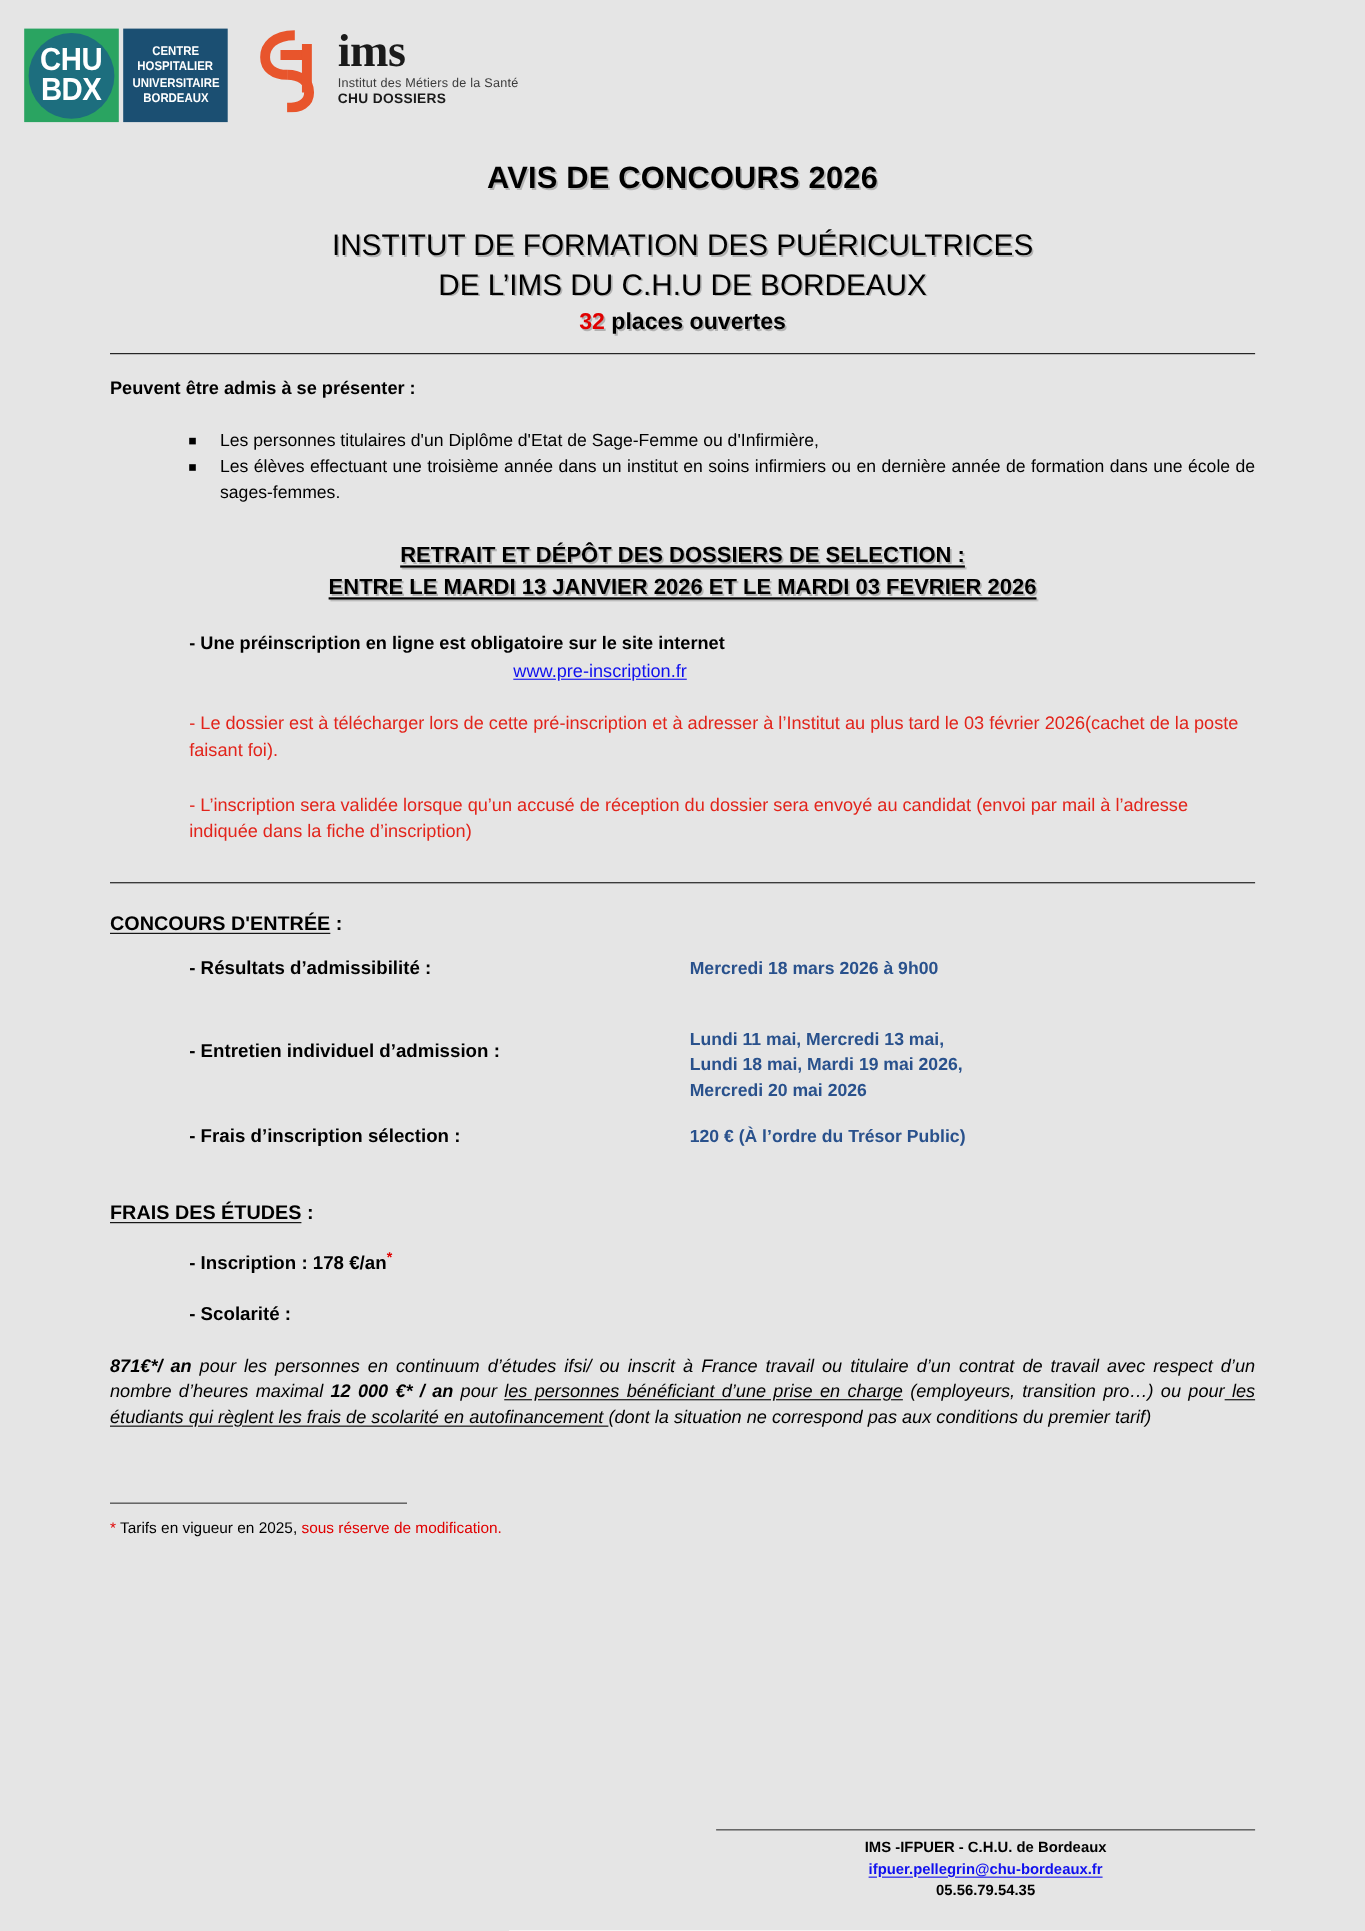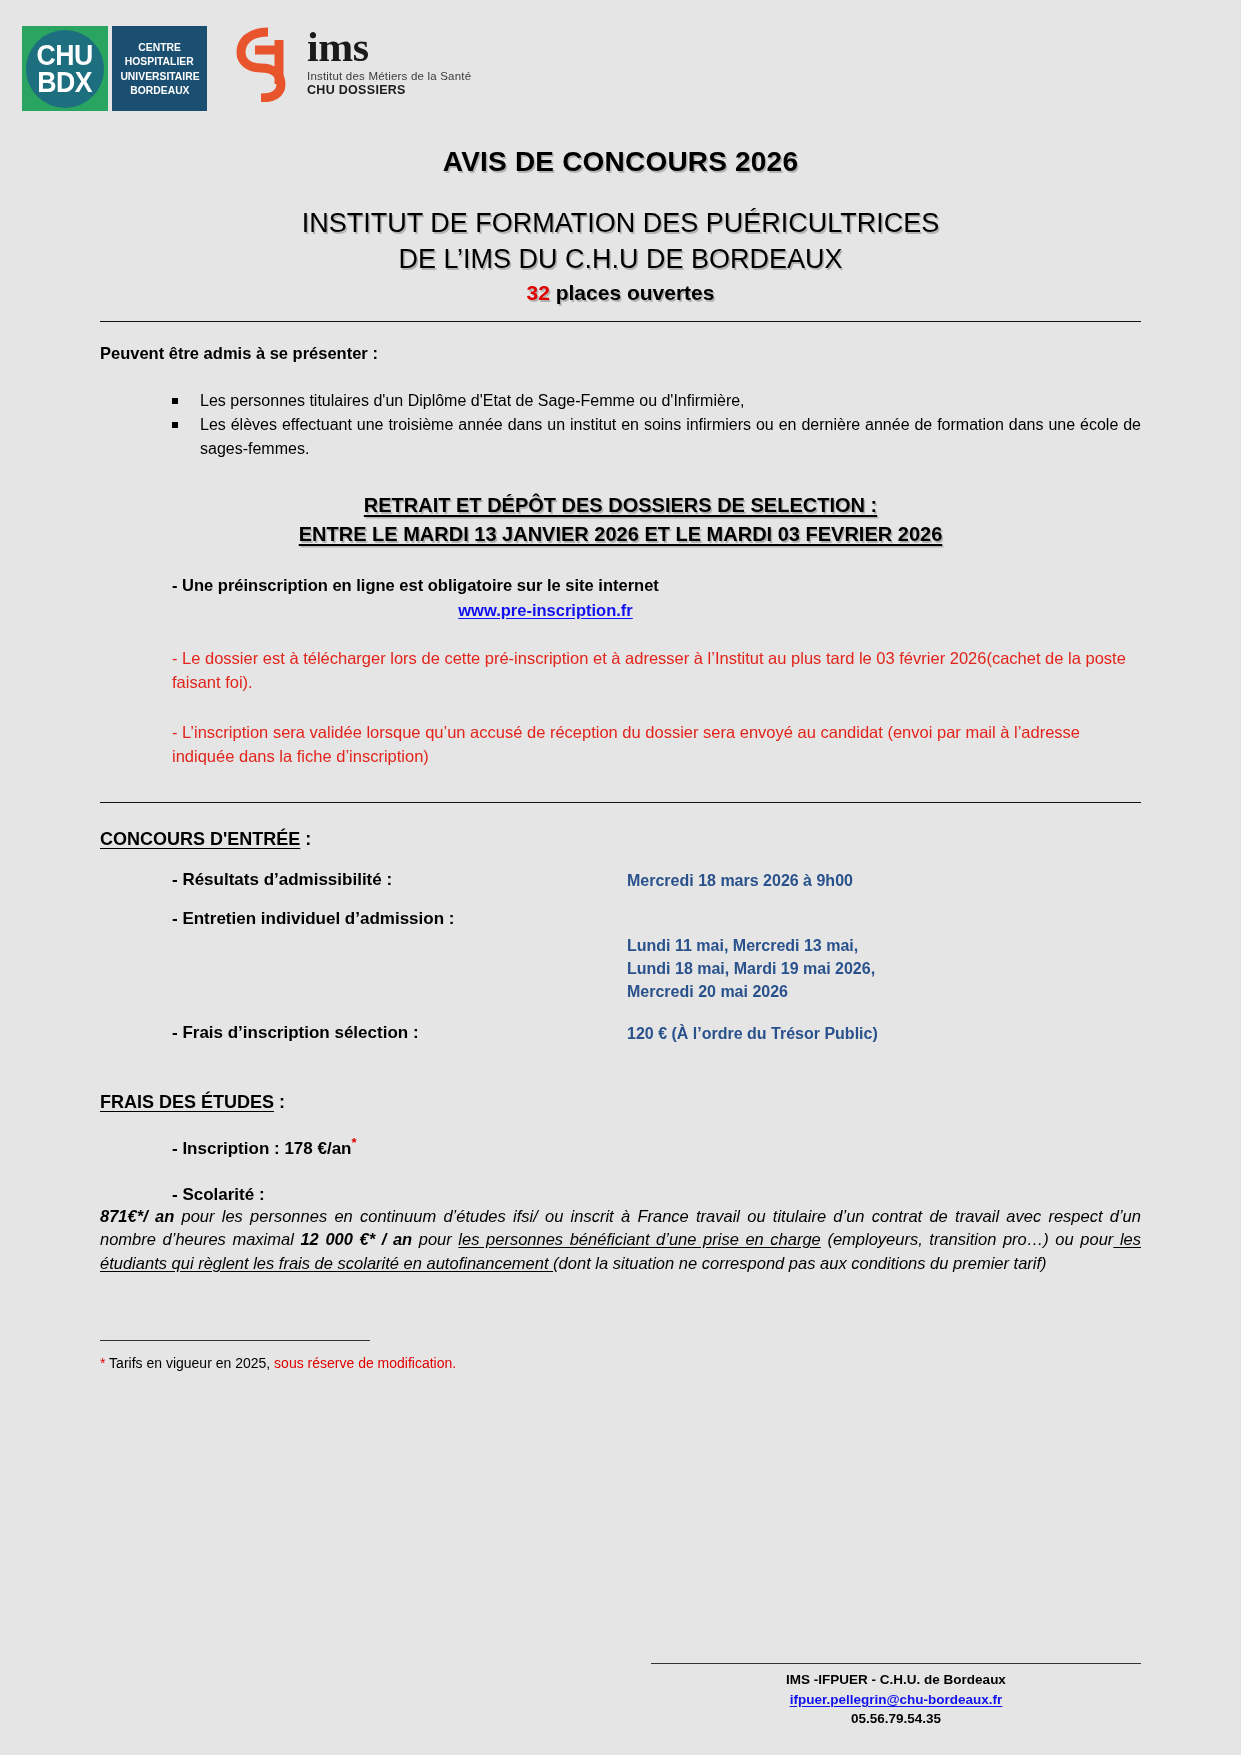--- a/index.html
+++ b/index.html
@@ -202,21 +202,21 @@
     margin-top: 28px;
     padding-left: 72px;
   }
   .link-line {
     text-align: center;
     margin-top: 6px;
     padding-right: 150px;
   }
   .link {
     color: #1010ee;
-    font-weight: bold;
+    font-weight: normal;
     font-size: 16.5px;
     text-decoration: underline;
     text-underline-offset: 2px;
   }
   .para-red {
     font-size: 16.5px;
     color: #e2241b;
     margin-top: 26px;
     padding-left: 72px;
     line-height: 1.46;
@@ -249,38 +249,39 @@
     flex: none;
     font-size: 17px;
     font-weight: bold;
   }
   .row .value {
     font-size: 16px;
     font-weight: bold;
     color: #29518c;
     line-height: 1.42;
   }
-  .row.tall { margin-top: 16px; }
+  .row.tall { margin-top: 16px; align-items: center; }
 
   .fees-item {
     font-size: 17px;
     font-weight: bold;
     margin-top: 22px;
     padding-left: 72px;
   }
   .sup-red {
     color: #e00000;
     font-size: 13px;
     vertical-align: super;
   }
 
   .italic-block {
     font-size: 16.5px;
     font-style: italic;
     line-height: 1.44;
+    margin-top: 26px;
     text-align: justify;
   }
   .italic-block b { font-style: italic; }
   .u { text-decoration: underline; text-underline-offset: 2px; }
 
   .footnote-rule {
     width: 270px;
     border: none;
     border-top: 1.2px solid #333;
     margin: 64px 0 0 0;

